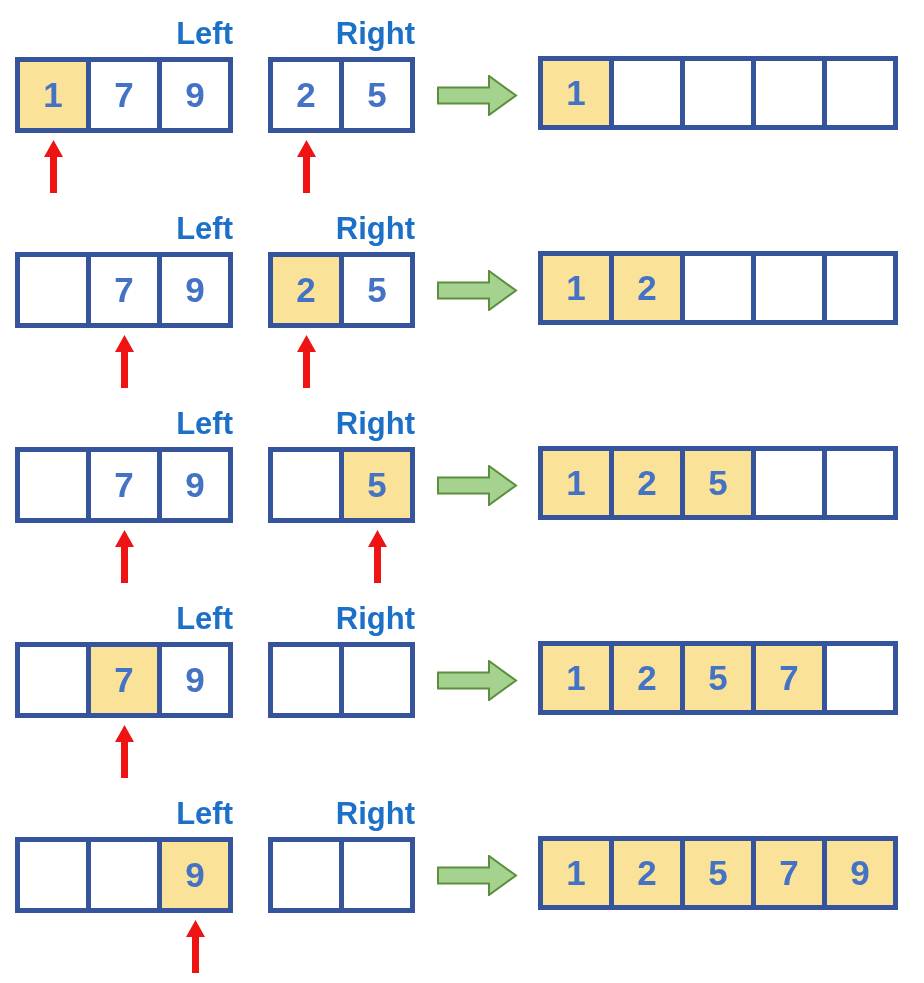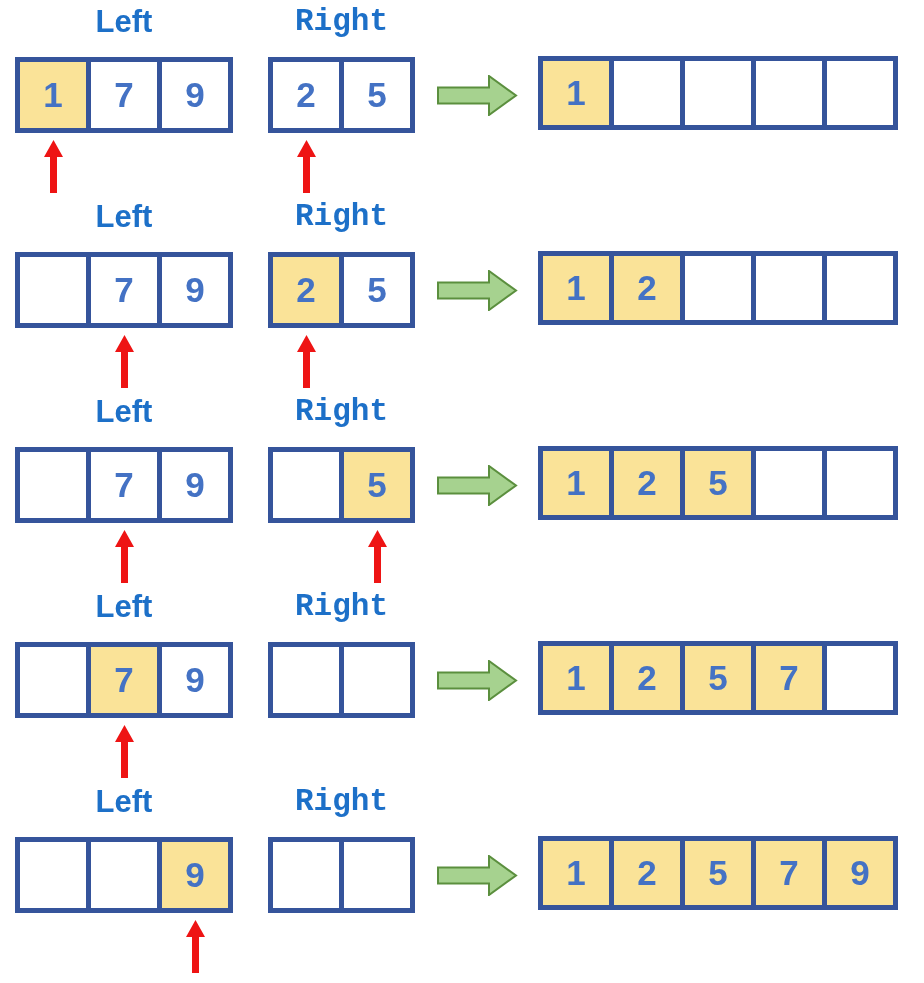--- a/index.html
+++ b/index.html
@@ -4,26 +4,26 @@
 <style>
   html,body{margin:0;padding:0;background:#ffffff;}
   body{
     width:924px;height:983px;position:relative;overflow:hidden;
     font-family:"Liberation Sans","DejaVu Sans",sans-serif;
   }
   #diagram{position:absolute;left:0;top:0;width:924px;height:983px;}
   .row{position:relative;width:924px;height:195px;}
   .row:last-child{height:208px;}
   .array-label{
-    position:absolute;top:4px;text-align:center;
+    position:absolute;top:16px;text-align:right;
     font-weight:bold;font-size:31px;letter-spacing:0px;
     color:var(--labelBlue);
   }
   .label-left{left:15px;width:218px;}
-  .label-right{left:268px;width:147px;font-family:Liberation Mono, monospace;}
+  .label-right{left:268px;width:147px;}
   .arr{
     position:absolute;top:57px;display:flex;
     border:5px solid var(--border);background:#ffffff;box-sizing:border-box;
   }
   .arr-left{left:15px;}
   .arr-right{left:268px;}
   .arr-result{left:538px;top:56px;}
   .cell{
     width:66px;height:66px;box-sizing:content-box;
     border-right:5px solid var(--border);

